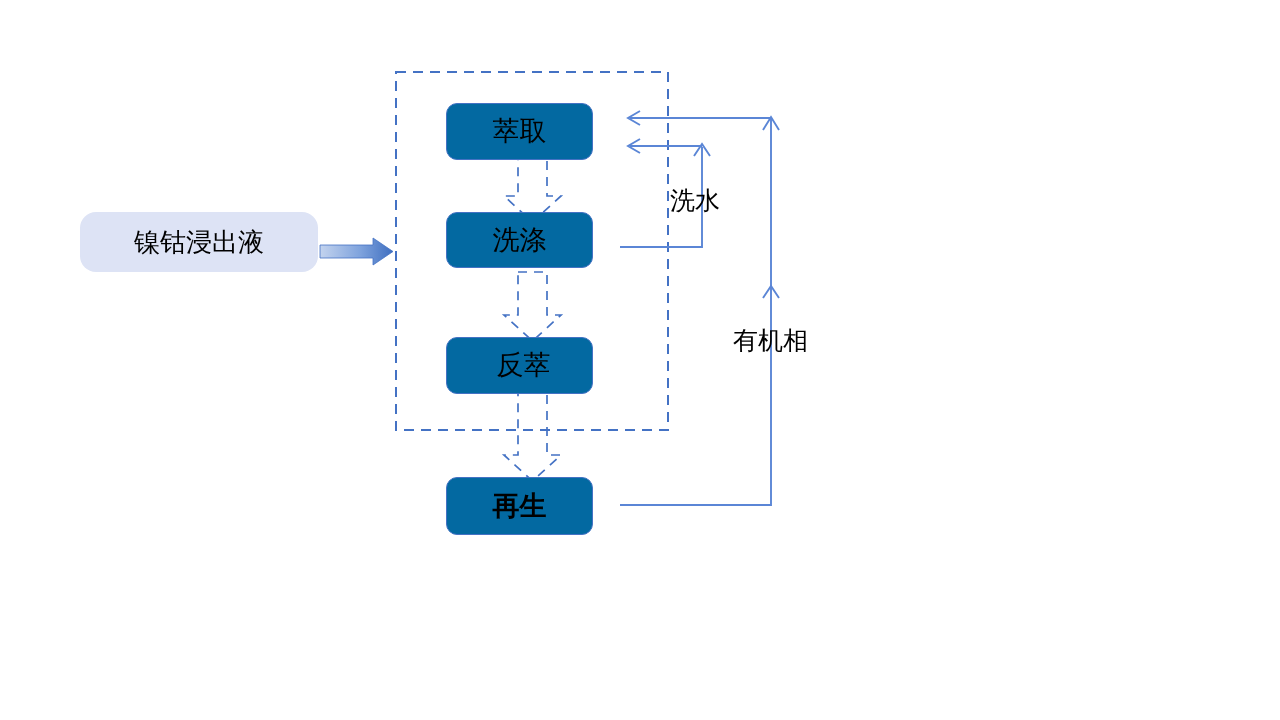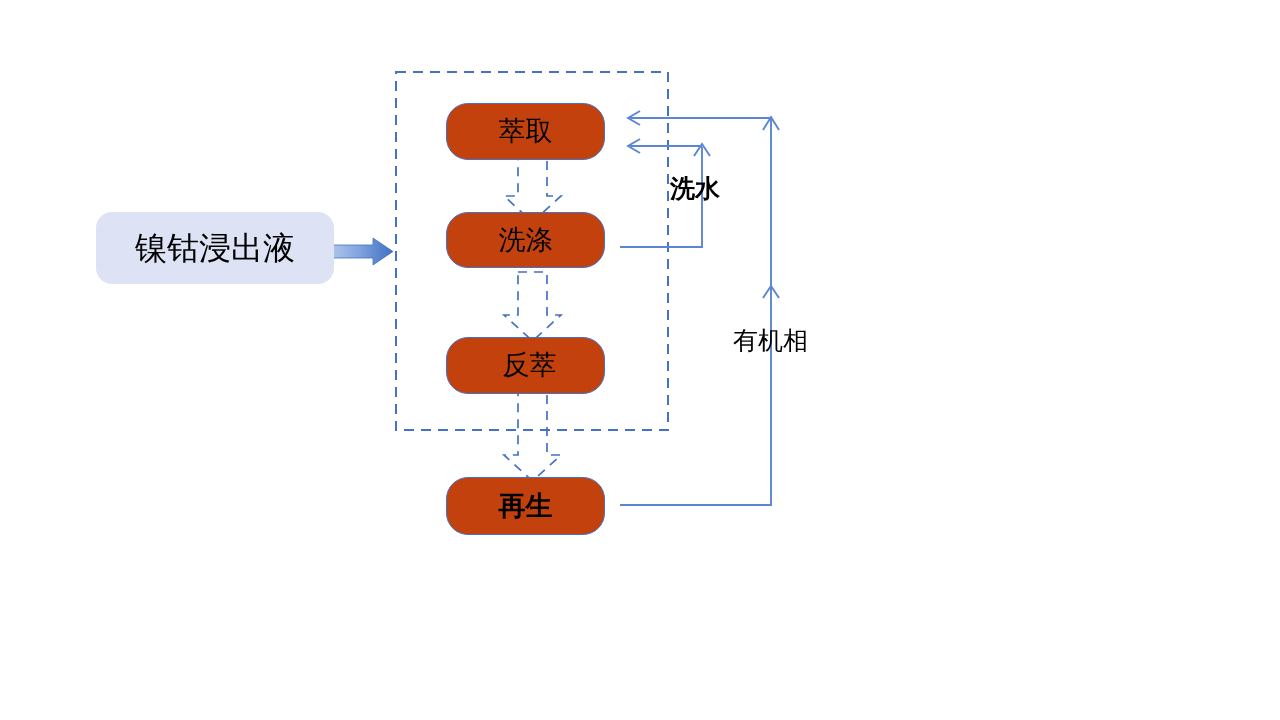--- a/index.html
+++ b/index.html
@@ -31,54 +31,54 @@
   .node {
     position: absolute;
     box-sizing: border-box;
     display: flex;
     align-items: center;
     justify-content: center;
     color: #000000;
     white-space: nowrap;
   }
   .proc-node {
-    background: #c2410c;
+    background: #0369a1;
     border: 1.6px solid #4472c4;
-    border-radius: 22px;
+    border-radius: 11px;
     font-size: 27px;
     line-height: 1;
     left: 446px;
-    width: 159px;
+    width: 147px;
   }
   .input-node {
     background: #dde3f5;
     border: none;
     border-radius: 16px;
-    font-size: 32px;
+    font-size: 26px;
     line-height: 1;
-    left: 96px;
+    left: 80px;
     top: 212px;
     width: 238px;
-    height: 72px;
+    height: 60px;
   }
 
   .n-extract { top: 103px;  height: 57px; }
   .n-wash    { top: 212px;  height: 56px; }
   .n-strip   { top: 337px;  height: 57px; padding-left: 8px; }
   .n-regen   { top: 477px;  height: 58px; font-weight: bold; }
 
   
   .edge-label {
     position: absolute;
     color: #000000;
     font-size: 25px;
     line-height: 1;
     white-space: nowrap;
   }
-  .lbl-washwater { left: 670px; top: 176px; font-weight: bold; }
+  .lbl-washwater { left: 670px; top: 188px; }
   .lbl-organic   { left: 733px; top: 328px; }
 </style>
 </head>
 <body>
 
 <div id="canvas">
 
   <svg id="vector-layer" viewBox="0 0 1280 720">
     <defs>
       <linearGradient id="blockArrowGrad" x1="0" y1="0" x2="1" y2="0">

